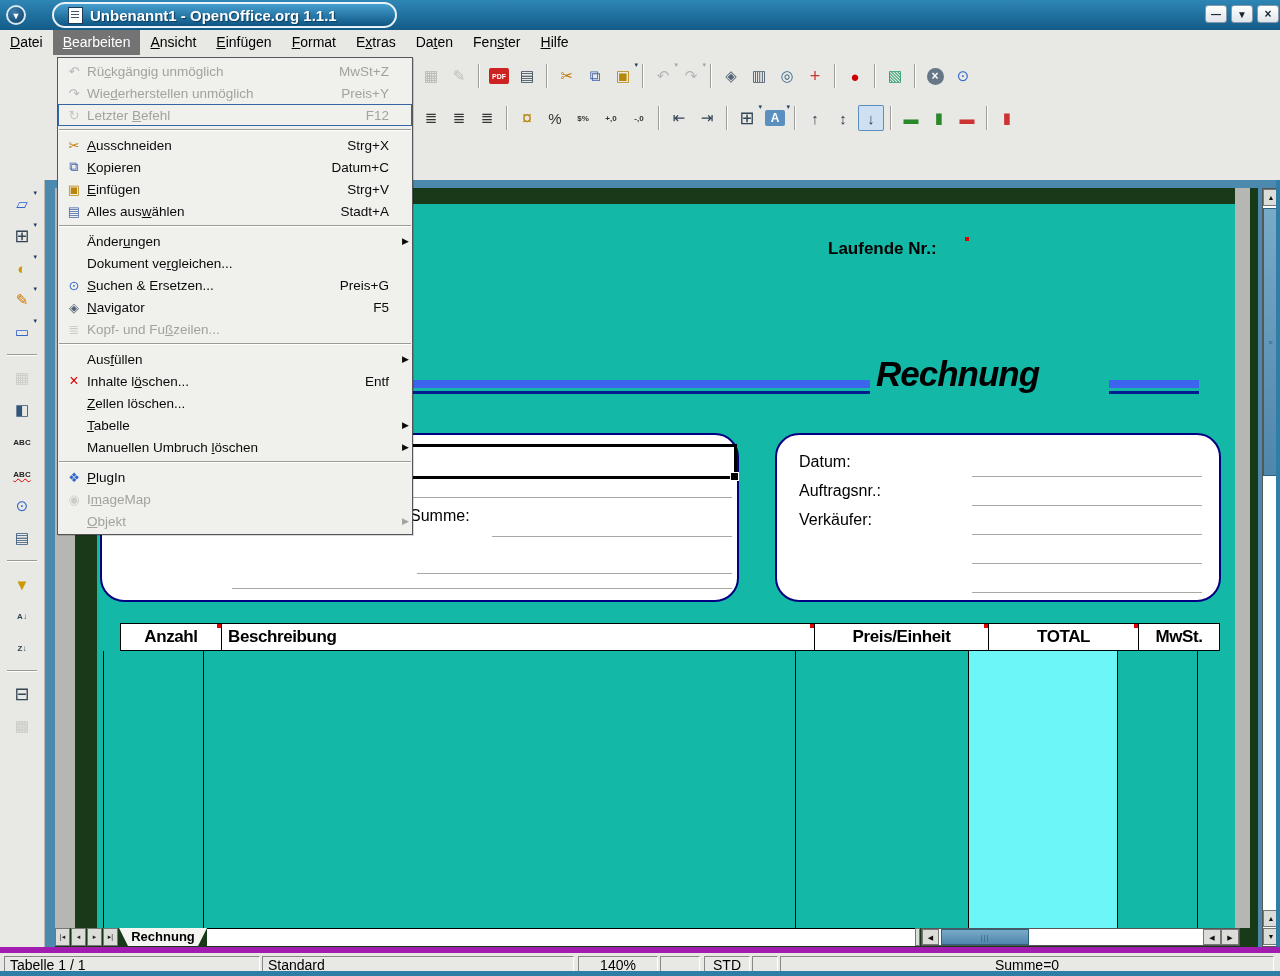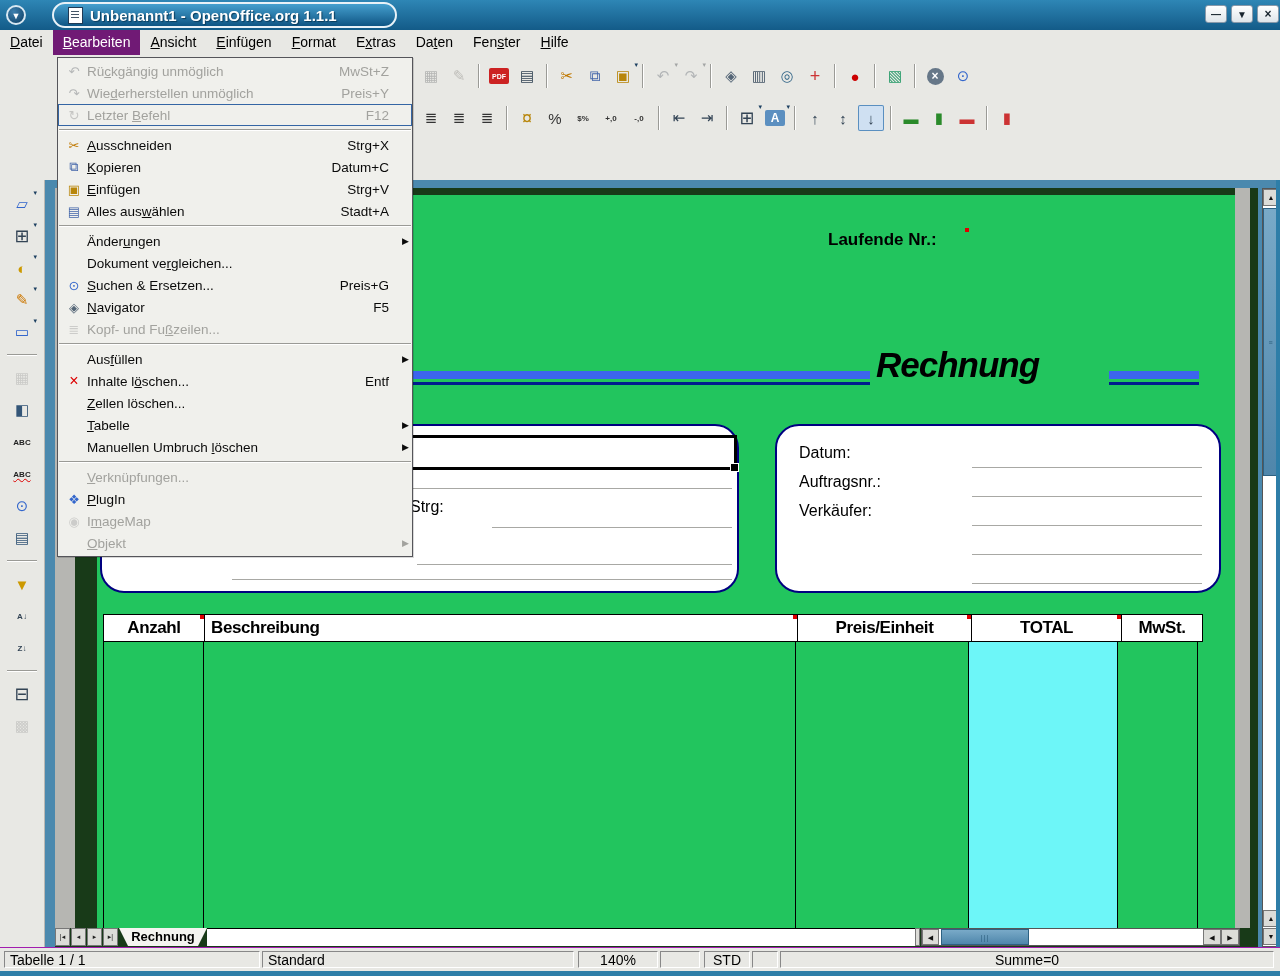--- a/index.html
+++ b/index.html
@@ -19,21 +19,21 @@
   #docicon::before{content:"";position:absolute;left:2px;top:3px;width:8px;height:1px;background:#456;
                    box-shadow:0 3px 0 #456,0 6px 0 #456;}
   #wtitle{color:#fff;font-weight:bold;font-size:15px;white-space:nowrap;text-shadow:1px 1px 1px #0a3c5c;}
   .winbtn{top:5px;width:22px;height:18px;background:linear-gradient(180deg,#ffffff,#dfe5ea);border:1px solid #8899aa;
           border-radius:3px;color:#18242e;font-size:10px;font-weight:bold;text-align:center;line-height:17px;box-sizing:border-box;}
   #btn-min{left:1205px;} #btn-max{left:1231px;} #btn-close{left:1257px;font-size:12px;}
 
   
   #menubar{left:0;top:30px;width:1280px;height:27px;background:#e8e8e4;border-bottom:1px solid #c2c2be;font-size:14px;}
   .mtop{display:inline-block;padding:4px 10px 5px 10px;color:#000;}
-  .mtop.act{background:#701a75;color:#fff;}
+  .mtop.act{background:#737373;color:#fff;}
   .mn{text-decoration:underline;}
 
   
   .toolbar{left:0;width:1280px;background:#e8e8e4;border-bottom:1px solid #b8b8b4;}
   #fnbar{top:57px;height:40px;} #objbar{top:97px;height:44px;} #fmlbar{top:141px;height:39px;}
   .icons{position:absolute;display:flex;align-items:center;}
   #fnIcons{left:417px;top:6px;} #objIcons{left:417px;top:8px;}
   .tbi{width:26px;height:26px;display:flex;align-items:center;justify-content:center;font-size:15px;
        position:relative;margin:0 1px;border-radius:2px;flex:0 0 auto;}
   .tbi.txt{font-size:8px;font-weight:bold;letter-spacing:0;}
@@ -55,39 +55,39 @@
   
   #lefttb{left:0;top:180px;width:45px;height:767px;background:#e8e8e4;border-right:1px solid #b8b8b4;
           display:flex;flex-direction:column;align-items:center;padding-top:8px;box-sizing:border-box;}
   #lefttb .tbi{margin:3px 0;}
   .hsep{width:30px;height:1px;background:#9a9a96;border-bottom:1px solid #fff;margin:6px 0;}
 
   
   #docframe{left:45px;top:180px;width:1235px;height:767px;background:#4b89ae;}
   #docview{position:absolute;left:10px;top:8px;width:1203px;height:740px;background:#183a18;overflow:hidden;}
   .graystrip{position:absolute;top:0;height:740px;background:#b6b6b2;}
-  #page{position:absolute;left:42px;top:7px;width:1138px;height:740px;background:#22c55e;}
+  #page{position:absolute;left:42px;top:16px;width:1138px;height:740px;background:#14b8a6;}
 
   
   #lblLaufende{left:731px;top:35px;font-size:17px;font-weight:bold;}
   .reddot{position:absolute;width:5px;height:5px;background:#e00000;}
   .bluebar{position:absolute;height:8px;background:#3c64ee;}
   .navyline{position:absolute;height:3px;background:#001c8e;}
   #invTitle{left:779px;top:150px;font-size:35px;font-weight:bold;font-style:italic;letter-spacing:-1px;}
   .roundbox{position:absolute;border:2px solid #000080;border-radius:24px;background:#fff;}
   #cellcursor{position:absolute;left:13px;top:240px;width:619px;height:29px;border:3px solid #000;background:#fff;}
   #cellcursor::after{content:"";position:absolute;right:-5px;bottom:-5px;width:7px;height:7px;background:#000;border:1px solid #fff;}
   .rule{position:absolute;height:1px;background:#a8a8a4;}
   .boxlabel{position:absolute;font-size:16px;color:#000;}
 
   
   #thead{position:absolute;left:6px;top:419px;display:flex;}
   .hcell{height:26px;border:1px solid #000;margin-left:-1px;display:flex;align-items:center;
          font-weight:bold;font-size:17px;letter-spacing:-0.4px;position:relative;background:#fff;box-sizing:content-box;}
-  .hcell:first-child{margin-left:0;}
+  .hcell:first-child{margin-left:17px;}
   .vline{position:absolute;width:1px;background:#000;top:447px;height:293px;}
   #cyanCol{position:absolute;left:872px;top:447px;width:148px;height:293px;background:#6df6f8;}
 
   
   #bottombar{position:absolute;left:10px;top:748px;width:1203px;height:19px;background:#183a18;}
   .navbtn{position:absolute;top:0;width:15px;height:18px;background:#dcdcd8;border:1px solid #777;
           box-sizing:border-box;font-size:7px;text-align:center;line-height:16px;color:#222;}
   #sheettab{position:absolute;left:64px;top:0;width:88px;height:18px;background:#f4f4f0;
             clip-path:polygon(0 0,100% 0,calc(100% - 9px) 100%,9px 100%);
             font-weight:bold;font-size:13px;text-align:center;line-height:17px;}
@@ -96,21 +96,21 @@
   #hscroll{position:absolute;left:866px;top:0;width:319px;height:18px;background:#fff;border:1px solid #555;box-sizing:border-box;}
   .scbtn{position:absolute;background:#dcdcd8;border:1px solid #777;box-sizing:border-box;
          font-size:7px;color:#111;text-align:center;}
   .thumb{position:absolute;background:linear-gradient(180deg,#79aac8,#4f86ab);border:1px solid #2d6182;box-sizing:border-box;}
   .grip{position:absolute;left:50%;top:50%;transform:translate(-50%,-50%);font-size:7px;color:#2d5f7e;letter-spacing:1px;}
 
   
   #vscroll{position:absolute;left:1217px;top:8px;width:18px;height:759px;background:#fff;border:1px solid #555;box-sizing:border-box;}
 
   
-  #statusbar{left:0;top:947px;width:1280px;height:24px;background:#e8e8e4;border-top:1px solid #a21caf;}
+  #statusbar{left:0;top:947px;width:1280px;height:24px;background:#e8e8e4;border-top:6px solid #a21caf;}
   .spanel{position:absolute;top:3px;height:17px;border:1px solid;border-color:#888 #fff #fff #888;
           font-size:14px;padding:0 5px;line-height:16px;box-sizing:border-box;white-space:nowrap;overflow:hidden;}
   #bottomedge{left:0;top:971px;width:1280px;height:5px;background:#2e7ea8;}
   #rightedge{left:1276px;top:180px;width:4px;height:767px;background:#2e7ea8;}
 
   
   #editmenu{left:57px;top:57px;width:356px;background:#f0f0ec;border:1px solid #55555a;z-index:60;
             padding:2px 0;box-sizing:border-box;box-shadow:1px 1px 0 rgba(0,0,0,.15);}
   .mrow{height:22px;display:flex;align-items:center;font-size:13.5px;color:#0a0a0a;padding:0 3px;}
   .mrow.dis{color:#a2a29e;}
@@ -360,21 +360,21 @@
       <div class="reddot" style="left:868px;top:33px;width:4px;height:4px;"></div>
 
       <div class="bluebar" style="left:0;top:176px;width:773px;"></div>
       <div class="navyline" style="left:0;top:187px;width:773px;"></div>
       <div class="bluebar" style="left:1012px;top:176px;width:90px;"></div>
       <div class="navyline" style="left:1012px;top:187px;width:90px;"></div>
       <div class="abs" id="invTitle">Rechnung</div>
 
       <div class="roundbox" style="left:3px;top:229px;width:635px;height:165px;">
         <div id="cellcursor" style="left:10px;top:9px;"></div>
-        <div class="boxlabel" style="left:308px;top:72px;">Strg:</div>
+        <div class="boxlabel" style="left:308px;top:72px;">Summe:</div>
         <div class="rule" style="left:130px;top:62px;width:500px;"></div>
         <div class="rule" style="left:390px;top:101px;width:240px;"></div>
         <div class="rule" style="left:315px;top:138px;width:315px;"></div>
         <div class="rule" style="left:130px;top:153px;width:500px;"></div>
       </div>
 
       <div class="roundbox" style="left:678px;top:229px;width:442px;height:165px;">
         <div id="orderLabels">
             <div class="boxlabel" style="left: 22px; top: 18px;">Datum:</div>
             <div class="boxlabel" style="left: 22px; top: 47px;">Auftragsnr.:</div>
@@ -548,26 +548,20 @@
       <span class="msc"></span>
       <span class="marr">▶</span>
     </div>
     <div class="mrow">
       <span class="mico"></span>
       <span class="mlab">Manuellen Umbruch <span class="mn">l</span>öschen</span>
       <span class="msc"></span>
       <span class="marr">▶</span>
     </div>
     <div class="msep"></div>
-    <div class="mrow dis">
-      <span class="mico"></span>
-      <span class="mlab"><span class="mn">V</span>erknüpfungen...</span>
-      <span class="msc"></span>
-      <span class="marr"></span>
-    </div>
     <div class="mrow">
       <span class="mico" style="color: rgb(51, 102, 204);">❖</span>
       <span class="mlab"><span class="mn">P</span>lugIn</span>
       <span class="msc"></span>
       <span class="marr"></span>
     </div>
     <div class="mrow dis">
       <span class="mico" style="color: rgb(153, 153, 153);">◉</span>
       <span class="mlab">I<span class="mn">m</span>ageMap</span>
       <span class="msc"></span>

